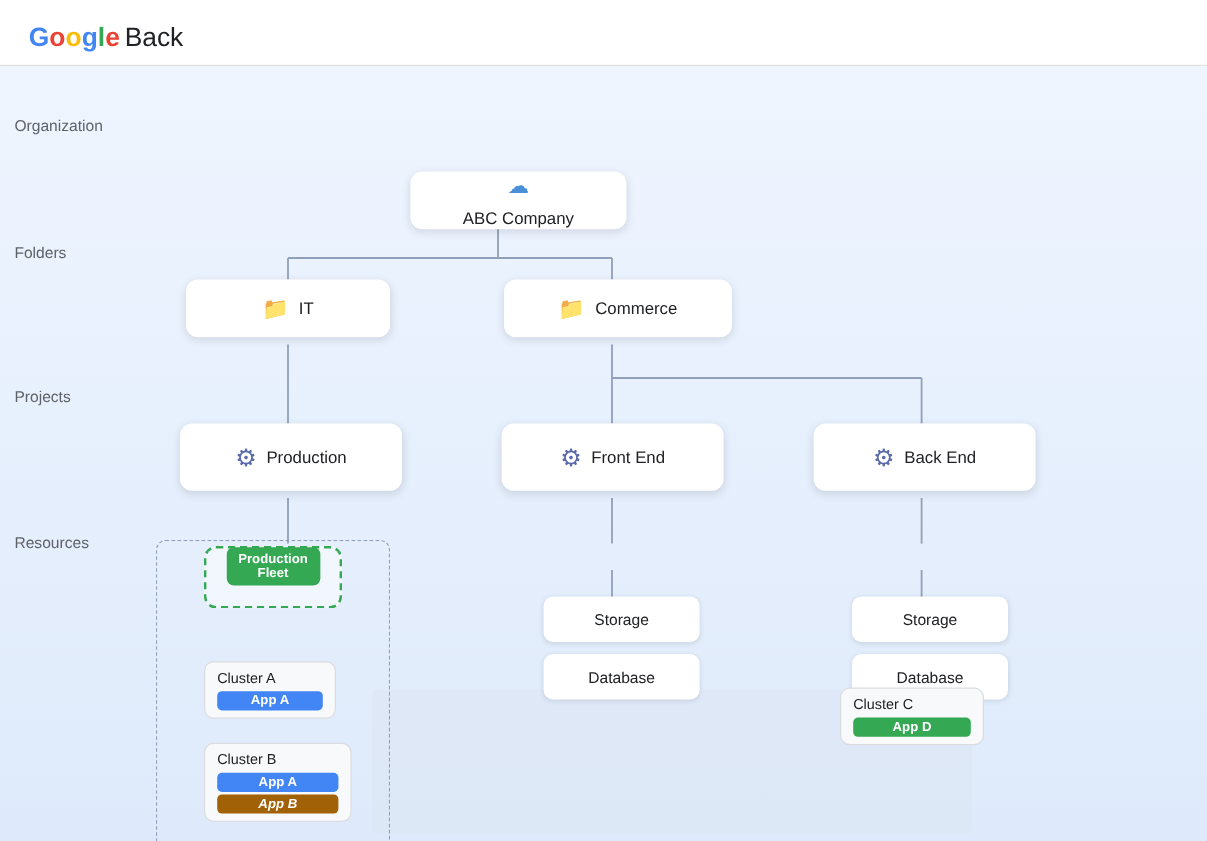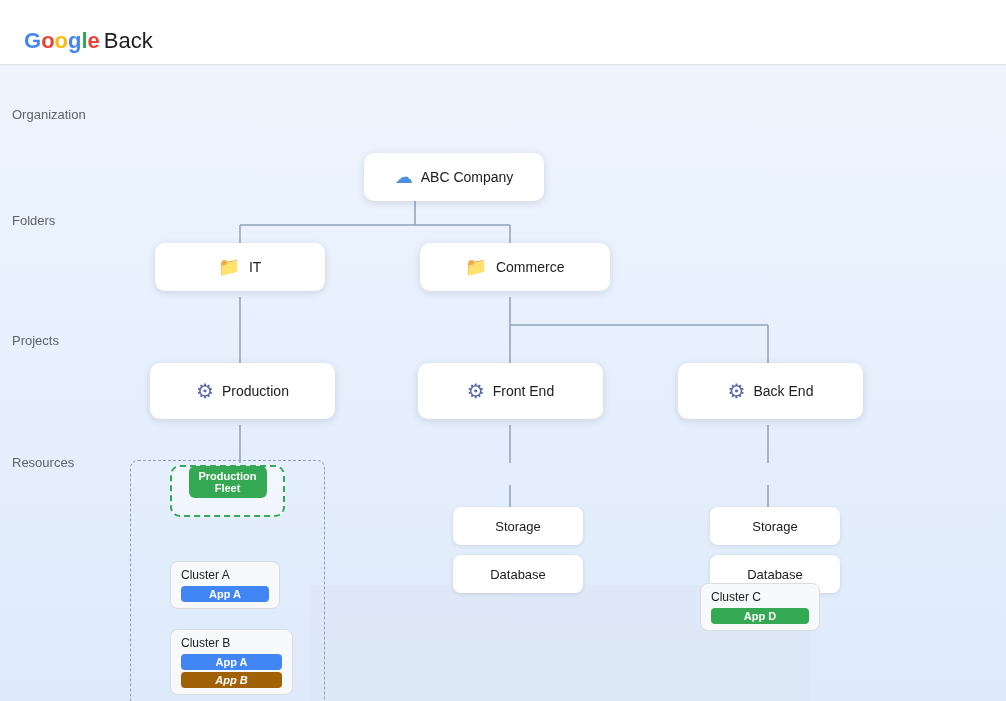--- a/index.html
+++ b/index.html
@@ -14,21 +14,21 @@
 
     .page {
       width: 1006px;
       height: 701px;
       background: linear-gradient(180deg, #f0f6ff 0%, #deeafb 100%);
       position: relative;
     }
 
     
     .header {
-      padding: 28px 24px 10px;
+      padding: 18px 24px 10px;
       background: white;
       border-bottom: 1px solid #e0e0e0;
     }
     .logo {
       display: flex;
       align-items: center;
       gap: 4px;
       font-size: 22px;
       font-weight: 400;
       color: #202124;
@@ -217,21 +217,21 @@
 
       <line x1="240" y1="360" x2="240" y2="398" stroke="#90a0b8" stroke-width="1.5"></line>
 
       <line x1="510" y1="360" x2="510" y2="398" stroke="#90a0b8" stroke-width="1.5"></line>
       <line x1="510" y1="420" x2="510" y2="452" stroke="#90a0b8" stroke-width="1.5"></line>
 
       <line x1="768" y1="360" x2="768" y2="398" stroke="#90a0b8" stroke-width="1.5"></line>
       <line x1="768" y1="420" x2="768" y2="452" stroke="#90a0b8" stroke-width="1.5"></line>
     </svg>
 
-    <div class="node" style="left: 364px; top: 88px; width: 180px; height: 48px;">
+    <div class="node" style="left: 342px; top: 88px; width: 180px; height: 48px; flex-direction: column;">
       <span class="node-icon cloud-icon"></span>
       <span>ABC Company</span>
     </div>
 
     <div class="node" style="left: 155px; top: 178px; width: 170px; height: 48px;">
       <span class="node-icon" style="color:#6a8fc8; font-size:18px;">📁</span>
       <span>IT</span>
     </div>
 
     <div class="node" style="left: 420px; top: 178px; width: 190px; height: 48px;">

